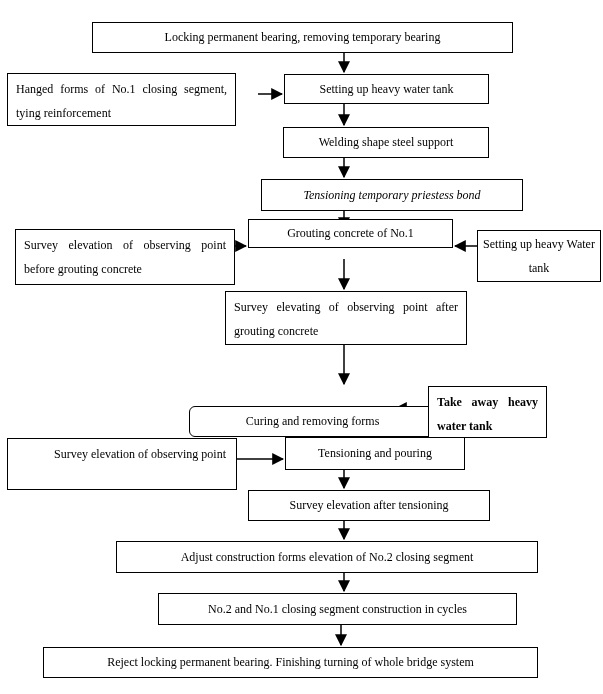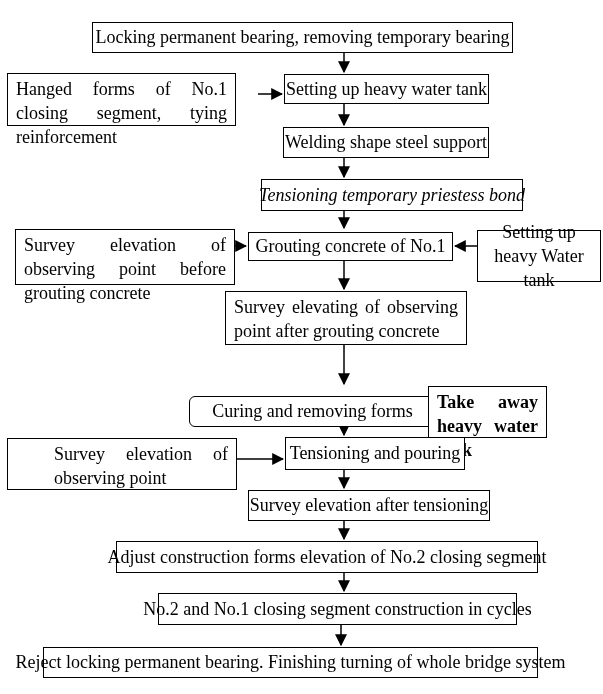--- a/index.html
+++ b/index.html
@@ -6,21 +6,21 @@
     margin: 0;
     padding: 0;
     background: #ffffff;
   }
   .canvas {
     position: relative;
     width: 603px;
     height: 694px;
     background: #ffffff;
     font-family: "Liberation Serif", "DejaVu Serif", serif;
-    font-size: 18px;
+    font-size: 12px;
     color: #000000;
     overflow: hidden;
   }
   .node {
     position: absolute;
     box-sizing: border-box;
     border: 1.5px solid #000000;
     background: #ffffff;
   }
   
@@ -47,24 +47,24 @@
     line-height: 24px;
     padding: 0 2px;
   }
   
   #n1  { left: 92px;  top: 22px;  width: 421px; height: 31px; }
   #n2  { left: 7px;   top: 73px;  width: 229px; height: 53px; }
   #n3  { left: 284px; top: 74px;  width: 205px; height: 30px; }
   #n4  { left: 283px; top: 127px; width: 206px; height: 31px; }
   #n5  { left: 261px; top: 179px; width: 262px; height: 32px; font-style: italic; }
   #n6  { left: 7px;   top: 229px; width: 220px; height: 56px; margin-left: 8px; }
-  #n7  { left: 248px; top: 232px; width: 205px; height: 29px; }
+  #n7  { left: 248px; top: 219px; width: 205px; height: 29px; }
   #n8  { left: 477px; top: 230px; width: 124px; height: 52px; }
   #n9  { left: 225px; top: 291px; width: 242px; height: 54px; }
-  #n10 { left: 189px; top: 396px; width: 247px; height: 31px; border-radius: 6px; }
+  #n10 { left: 189px; top: 406px; width: 247px; height: 31px; border-radius: 6px; }
   #n11 { left: 428px; top: 386px; width: 119px; height: 52px; font-weight: bold; }
   #n12 { left: 7px;   top: 438px; width: 230px; height: 52px; padding-left: 46px; }
   #n13 { left: 285px; top: 437px; width: 180px; height: 33px; }
   #n14 { left: 248px; top: 490px; width: 242px; height: 31px; }
   #n15 { left: 116px; top: 541px; width: 422px; height: 32px; }
   #n16 { left: 158px; top: 593px; width: 359px; height: 32px; }
   #n17 { left: 43px;  top: 647px; width: 495px; height: 31px; }
 
   .connectors {
     position: absolute;

